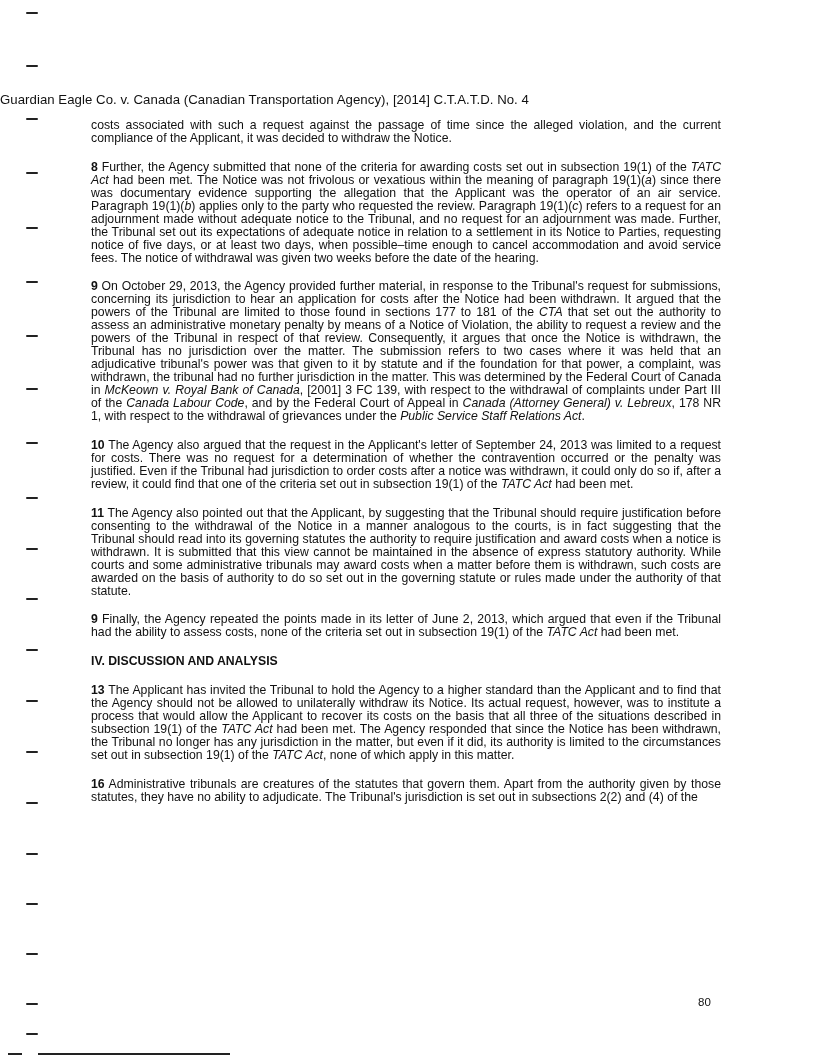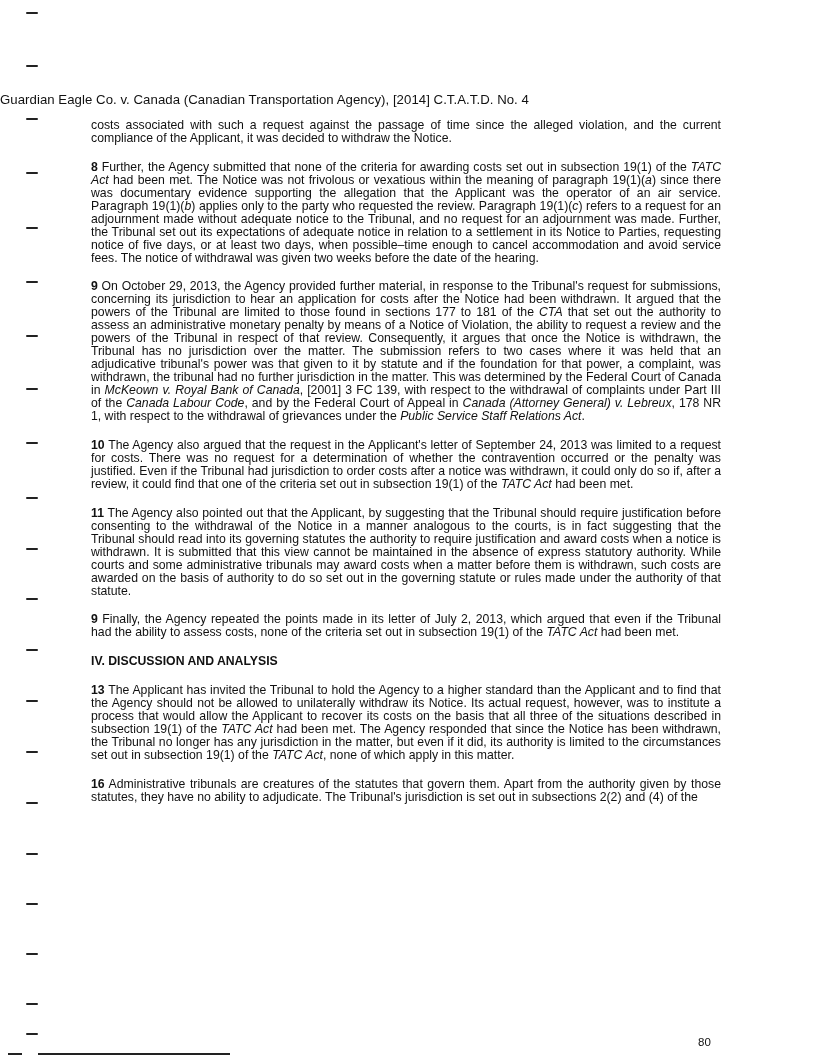--- a/index.html
+++ b/index.html
@@ -4,21 +4,21 @@
 <style>
   html, body { margin: 0; padding: 0; background: #ffffff; }
   body { width: 817px; height: 1056px; position: relative; overflow: hidden; font-family: "Liberation Sans", sans-serif; color: #111; }
   .margin-mark { position: absolute; left: 26px; width: 12px; height: 2px; background: #222; border-radius: 1px; }
   .running-head { position: absolute; top: 92px; left: 0; width: 675px; font-size: 13.2px; letter-spacing: 0.05px; }
   .body-text { position: absolute; left: 91px; top: 119px; width: 630px; font-size: 12.25px; line-height: 13px; text-align: justify; }
   .para { margin: 0 0 15.7px 0; }
   .pnum { font-weight: bold; }
   .heading { font-weight: bold; margin: 0 0 15.7px 0; font-size: 12.25px; }
   i { font-style: italic; }
-  .page-number { position: absolute; top: 1036px; left: 698px; font-size: 11.5px; }
+  .page-number { position: absolute; top: 996px; left: 698px; font-size: 11.5px; }
   .bottom-rule { position: absolute; top: 1053px; height: 2px; background: #222; }
 </style>
 </head>
 <body>
 
 <div>
   <div id="margin-marks">
       <div class="margin-mark" style="top: 12px;"></div>
       <div class="margin-mark" style="top: 65px;"></div>
       <div class="margin-mark" style="top: 118px;"></div>
@@ -43,21 +43,21 @@
     </div>
 
   <div class="running-head">Guardian Eagle Co. v. Canada (Canadian Transportation Agency), [2014] C.T.A.T.D. No. 4</div>
 
   <div class="body-text" id="body-text">
       <p class="para"><span>costs associated with such a request against the passage of time since the alleged violation, and the current compliance of the Applicant, it was decided to withdraw the Notice.</span></p>
       <p class="para"><span class="pnum">8</span><span> Further, the Agency submitted that none of the criteria for awarding costs set out in subsection 19(1) of the </span><i>TATC Act</i><span> had been met. The Notice was not frivolous or vexatious within the meaning of paragraph 19(1)(</span><i>a</i><span>) since there was documentary evidence supporting the allegation that the Applicant was the operator of an air service. Paragraph 19(1)(</span><i>b</i><span>) applies only to the party who requested the review. Paragraph 19(1)(</span><i>c</i><span>) refers to a request for an adjournment made without adequate notice to the Tribunal, and no request for an adjournment was made. Further, the Tribunal set out its expectations of adequate notice in relation to a settlement in its Notice to Parties, requesting notice of five days, or at least two days, when possible–time enough to cancel accommodation and avoid service fees. The notice of withdrawal was given two weeks before the date of the hearing.</span></p>
       <p class="para"><span class="pnum">9</span><span> On October 29, 2013, the Agency provided further material, in response to the Tribunal's request for submissions, concerning its jurisdiction to hear an application for costs after the Notice had been withdrawn. It argued that the powers of the Tribunal are limited to those found in sections 177 to 181 of the </span><i>CTA</i><span> that set out the authority to assess an administrative monetary penalty by means of a Notice of Violation, the ability to request a review and the powers of the Tribunal in respect of that review. Consequently, it argues that once the Notice is withdrawn, the Tribunal has no jurisdiction over the matter. The submission refers to two cases where it was held that an adjudicative tribunal's power was that given to it by statute and if the foundation for that power, a complaint, was withdrawn, the tribunal had no further jurisdiction in the matter. This was determined by the Federal Court of Canada in </span><i>McKeown v. Royal Bank of Canada</i><span>, [2001] 3 FC 139, with respect to the withdrawal of complaints under Part III of the </span><i>Canada Labour Code</i><span>, and by the Federal Court of Appeal in </span><i>Canada (Attorney General) v. Lebreux</i><span>, 178 NR 1, with respect to the withdrawal of grievances under the </span><i>Public Service Staff Relations Act</i><span>.</span></p>
       <p class="para"><span class="pnum">10</span><span> The Agency also argued that the request in the Applicant's letter of September 24, 2013 was limited to a request for costs. There was no request for a determination of whether the contravention occurred or the penalty was justified. Even if the Tribunal had jurisdiction to order costs after a notice was withdrawn, it could only do so if, after a review, it could find that one of the criteria set out in subsection 19(1) of the </span><i>TATC Act</i><span> had been met.</span></p>
       <p class="para"><span class="pnum">11</span><span> The Agency also pointed out that the Applicant, by suggesting that the Tribunal should require justification before consenting to the withdrawal of the Notice in a manner analogous to the courts, is in fact suggesting that the Tribunal should read into its governing statutes the authority to require justification and award costs when a notice is withdrawn. It is submitted that this view cannot be maintained in the absence of express statutory authority. While courts and some administrative tribunals may award costs when a matter before them is withdrawn, such costs are awarded on the basis of authority to do so set out in the governing statute or rules made under the authority of that statute.</span></p>
-      <p class="para"><span class="pnum">9</span><span> Finally, the Agency repeated the points made in its letter of July 2, 2013, which argued that even if the Tribunal had the ability to assess costs, none of the criteria set out in subsection 19(1) of the </span><i>TATC Act</i><span> had been met.</span></p>
+      <p class="para"><span class="pnum">9</span><span> Finally, the Agency repeated the points made in its letter of June 2, 2013, which argued that even if the Tribunal had the ability to assess costs, none of the criteria set out in subsection 19(1) of the </span><i>TATC Act</i><span> had been met.</span></p>
       <div class="heading">IV. DISCUSSION AND ANALYSIS</div>
       <p class="para"><span class="pnum">13</span><span> The Applicant has invited the Tribunal to hold the Agency to a higher standard than the Applicant and to find that the Agency should not be allowed to unilaterally withdraw its Notice. Its actual request, however, was to institute a process that would allow the Applicant to recover its costs on the basis that all three of the situations described in subsection 19(1) of the </span><i>TATC Act</i><span> had been met. The Agency responded that since the Notice has been withdrawn, the Tribunal no longer has any jurisdiction in the matter, but even if it did, its authority is limited to the circumstances set out in subsection 19(1) of the </span><i>TATC Act</i><span>, none of which apply in this matter.</span></p>
       <p class="para"><span class="pnum">16</span><span> Administrative tribunals are creatures of the statutes that govern them. Apart from the authority given by those statutes, they have no ability to adjudicate. The Tribunal's jurisdiction is set out in subsections 2(2) and (4) of the</span></p>
     </div>
 
   <div class="page-number">80</div>
 
   <div class="bottom-rule" style="left:8px;width:14px;"></div>
   <div class="bottom-rule" style="left:38px;width:192px;"></div>
 </div>

